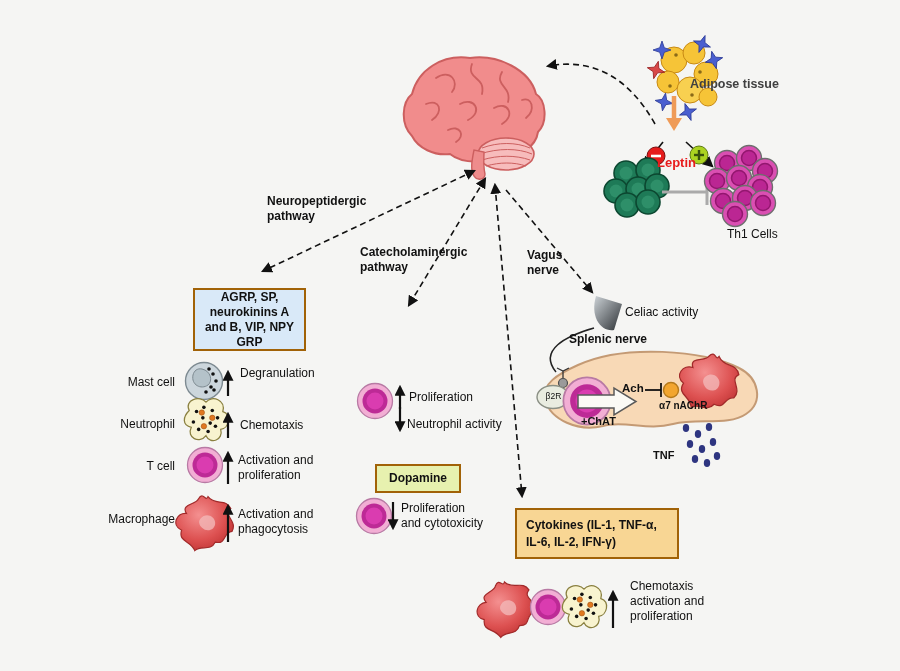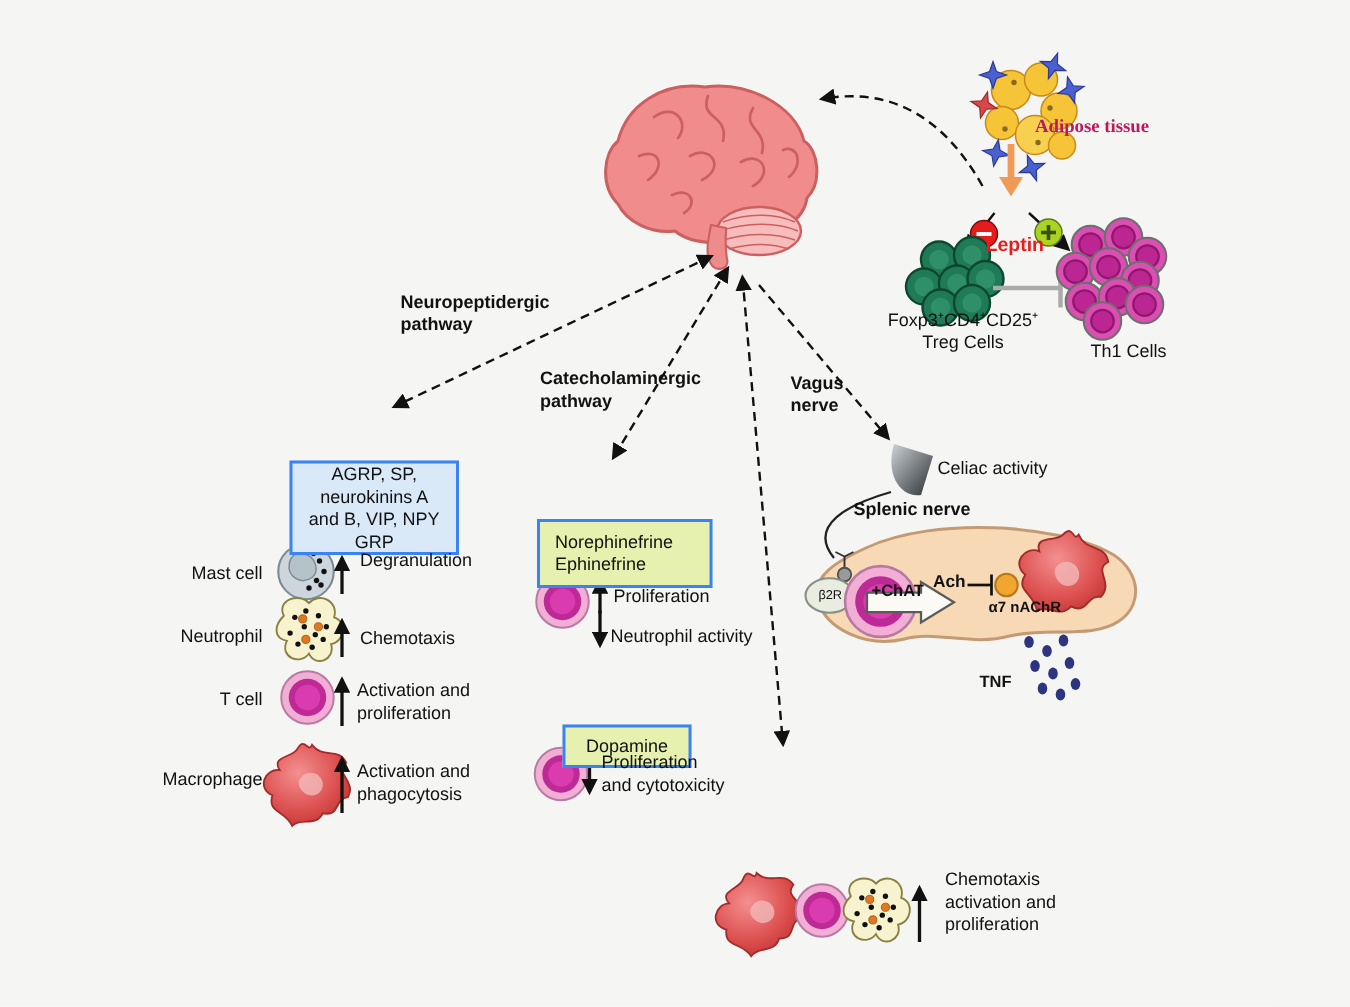--- a/index.html
+++ b/index.html
@@ -7,24 +7,23 @@
     position:relative; width:900px; height:671px;
     background:#f5f5f3; overflow:hidden;
     font-family:"Liberation Sans", sans-serif; color:#111;
   }
   #artwork{position:absolute; left:0; top:0;}
   .lbl{position:absolute; font-size:12px; line-height:15px; white-space:pre-line;}
   .bold{font-weight:bold;}
   .ctr{text-align:center;}
   .rt{text-align:right;}
   .box{
-    position:absolute; border:2px solid #3b82f6; font-weight:normal; font-size:12px;
+    position:absolute; border:2px solid #a16207; font-weight:bold; font-size:12px;
     line-height:15px; display:flex; align-items:center; box-sizing:border-box;
     white-space:pre-line;
-    margin-top:19px;
   }
   .box-blue{background:#d9e9f8; justify-content:center; text-align:center;}
   .box-green{background:#e7f1af;}
   .box-orange{background:#f8d694;}
 </style>
 </head>
 <body>
 
 <div id="stage">
 
@@ -281,41 +280,39 @@
     </g>
   </svg>
 
   <div class="lbl bold" style="left:267px; top:194px;">Neuropeptidergic
 pathway</div>
   <div class="lbl bold" style="left:360px; top:245px;">Catecholaminergic
 pathway</div>
   <div class="lbl bold" style="left:527px; top:248px;">Vagus
 nerve</div>
 
-  <div class="lbl bold" style="left:690px; top:77px; color:#be185d; font-size:12.5px;font-family:Liberation Serif, serif;">Adipose tissue</div>
+  <div class="lbl bold" style="left:690px; top:77px; color:#404040; font-size:12.5px;">Adipose tissue</div>
   <div class="lbl bold" style="left:657px; top:123px; color:#e81c1c; font-size:13px;margin-top:32px;">Leptin</div>
-  <div class="lbl ctr" style="left:590px; top:206px; width:104px;">Foxp3⁺CD4⁺CD25⁺
-Treg Cells</div>
   <div class="lbl" style="left:727px; top:227px;">Th1 Cells</div>
 
   <div class="lbl" style="left:625px; top:305px;">Celiac activity</div>
   <div class="lbl bold" style="left:569px; top:332px;">Splenic nerve</div>
 
   <div class="box box-blue" style="left:193px; top:288px; width:113px; height:63px;">
     <span>AGRP, SP,
 neurokinins A
 and B, VIP, NPY
 GRP</span>
   </div>
-  <div class="box box-green" style="left:358px; top:327px; width:117px; height:46px; padding-left:10px;">
-    <span>Norephinefrine
-Ephinefrine</span>
-  </div>
   <div class="box box-green" style="left:375px; top:464px; width:86px; height:29px; justify-content:center;">
     <span>Dopamine</span>
+  </div>
+  <div class="box box-orange" style="left:515px; top:508px; width:164px; height:51px; padding-left:9px; line-height:17px;">
+    <span>Cytokines (IL-1, TNF-α,
+IL-6, IL-2, IFN-γ)</span>
   </div>
 
   <div class="lbl rt" style="left:90px; top:375px; width:85px;">Mast cell</div>
   <div class="lbl" style="left:240px; top:366px;">Degranulation</div>
 
   <div class="lbl rt" style="left:90px; top:417px; width:85px;">Neutrophil</div>
   <div class="lbl" style="left:240px; top:418px;">Chemotaxis</div>
 
   <div class="lbl rt" style="left:90px; top:459px; width:85px;text-align:right;">T cell</div>
   <div class="lbl" style="left:238px; top:453px;">Activation and
@@ -324,21 +321,21 @@
   <div class="lbl rt" style="left:90px; top:512px; width:85px;">Macrophage</div>
   <div class="lbl" style="left:238px; top:507px;">Activation and
 phagocytosis</div>
 
   <div class="lbl" style="left:409px; top:390px;">Proliferation</div>
   <div class="lbl" style="left:407px; top:417px;">Neutrophil activity</div>
   <div class="lbl" style="left:401px; top:501px;">Proliferation
 and cytotoxicity</div>
 
   <div class="lbl ctr" style="left:539px; top:391px; width:29px; font-size:8.5px; line-height:11px;">β2R</div>
-  <div class="lbl bold" style="left:581px; top:387px; font-size:11px;text-align:right;">+ChAT</div>
+  <div class="lbl bold" style="left:581px; top:414px; font-size:11px;text-align:right;">+ChAT</div>
   <div class="lbl bold" style="left:622px; top:381px; font-size:11.5px;">Ach</div>
   <div class="lbl bold" style="left:659px; top:398px; font-size:10px;">α7 nAChR</div>
   <div class="lbl bold" style="left:653px; top:432px; font-size:11px;margin-top:16px;">TNF</div>
 
   <div class="lbl" style="left:630px; top:579px;">Chemotaxis
 activation and
 proliferation</div>
 
 </div>
 

